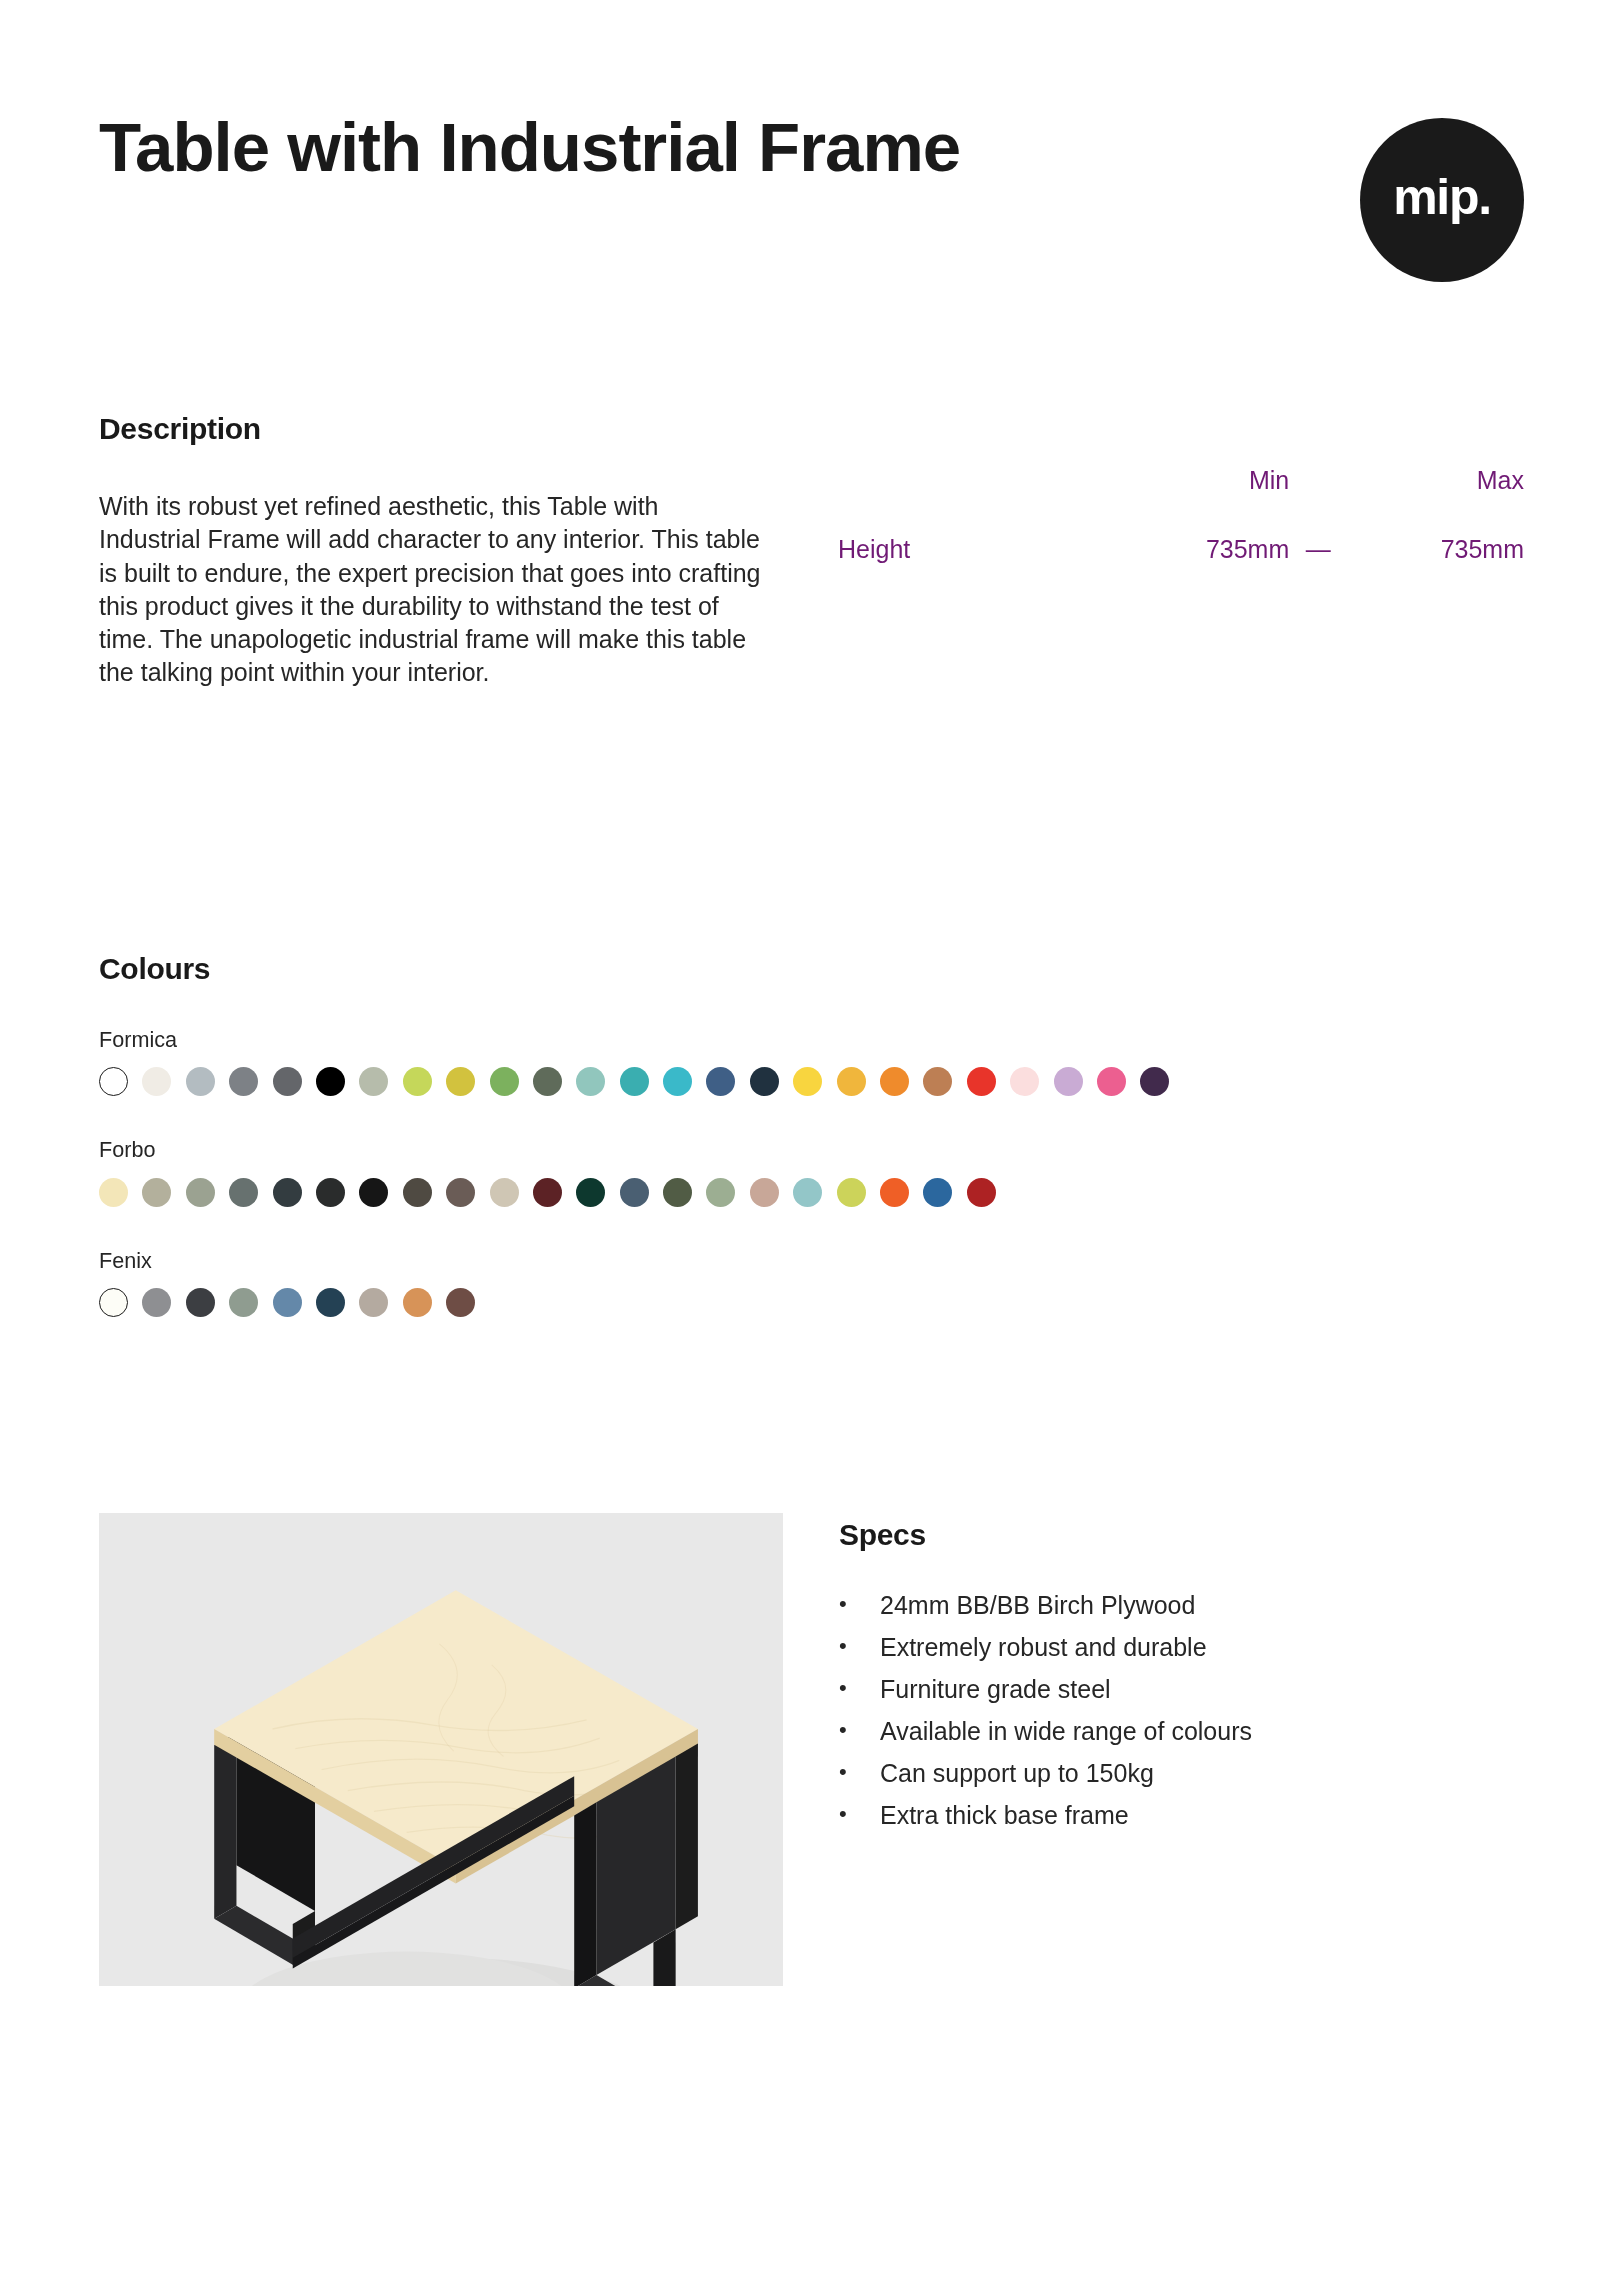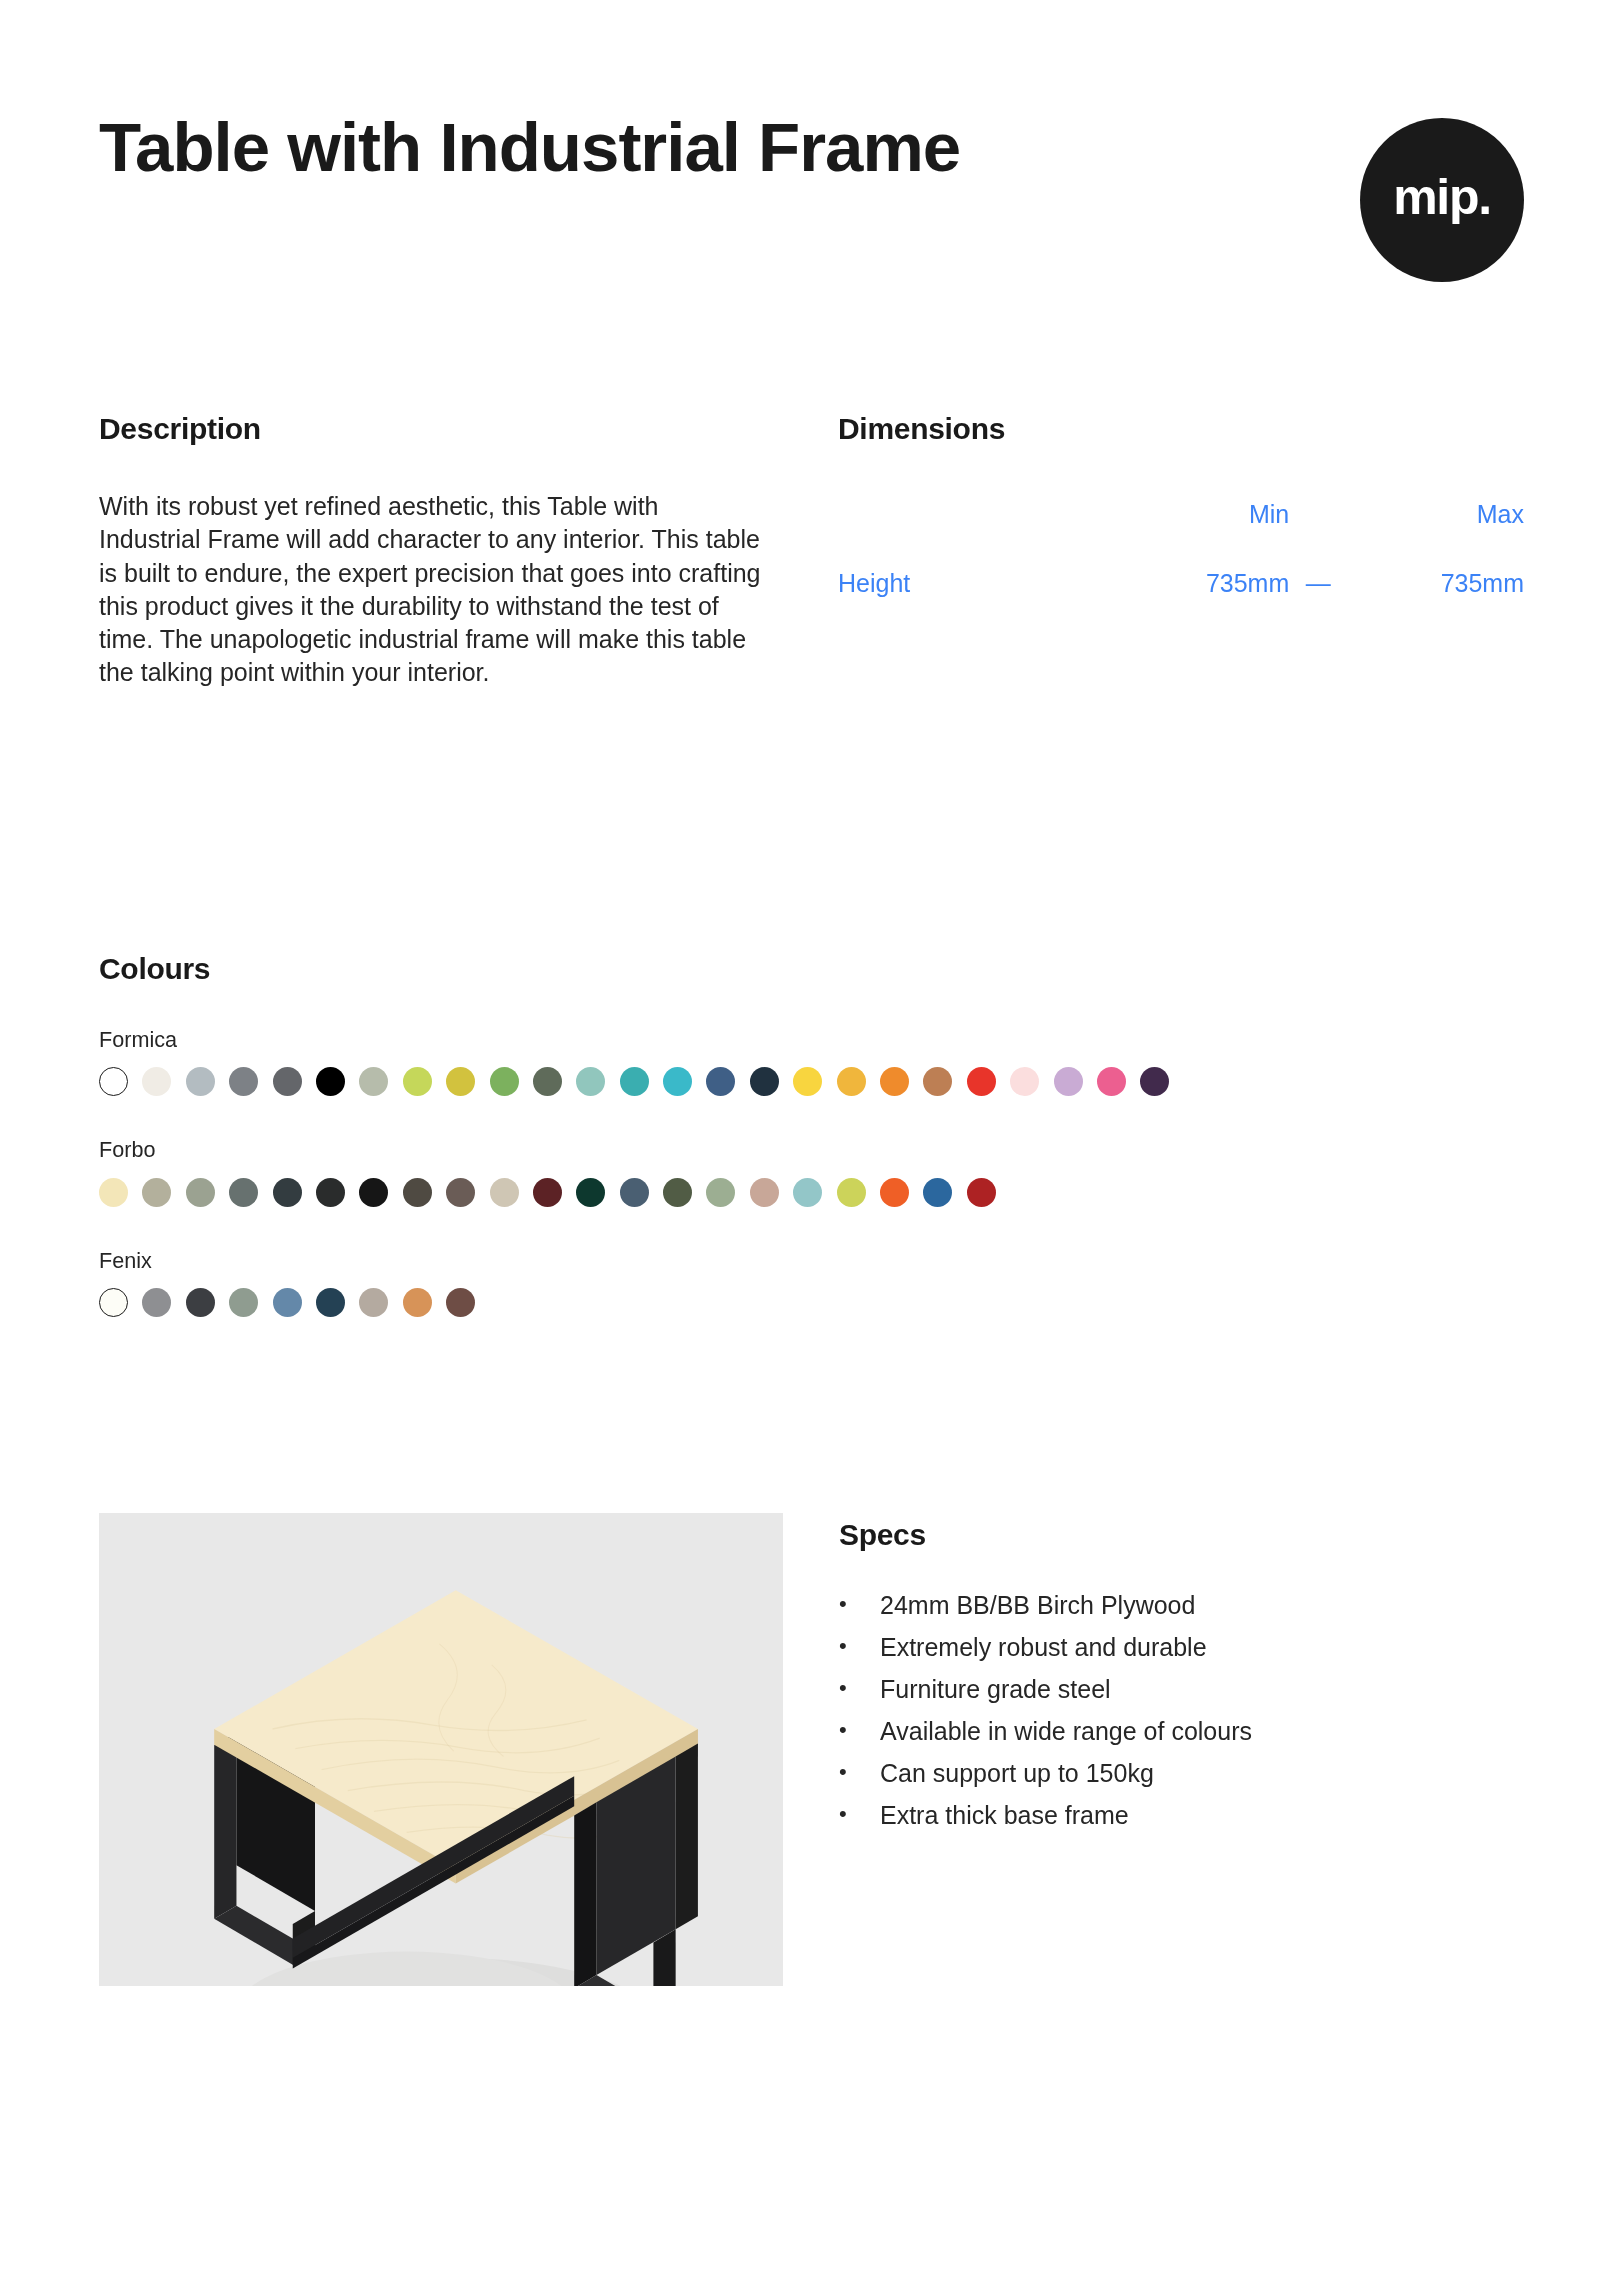--- a/index.html
+++ b/index.html
@@ -97,21 +97,21 @@
   .dims-table {
     margin-top: 39px;
     width: 686px;
     border-collapse: collapse;
   }
 
   .dims-table th,
   .dims-table td {
     font-size: 25px;
     font-weight: 400;
-    color: #3b82f6;
+    color: #701a75;
     padding: 0;
     height: 79px;
     vertical-align: middle;
   }
 
   .dims-table th { font-weight: 400; }
 
   .dims-head-row th { height: 59px; }
 
   .th-label  { width: 275px; text-align: left; }
@@ -218,21 +218,20 @@
   </div>
 
   <div class="cols">
 
     <div class="col-desc">
       <div class="section-heading">Description</div>
       <p class="body-copy">With its robust yet refined aesthetic, this Table with Industrial Frame will add character to any interior. This table is built to endure, the expert precision that goes into crafting this product gives it the durability to withstand the test of time. The unapologetic industrial frame will make this table the talking point within your interior.</p>
     </div>
 
     <div class="col-dims">
-      <div class="section-heading">Dimensions</div>
       <table class="dims-table">
         <thead>
           <tr class="dims-head-row">
             <th class="th-label"></th>
             <th class="th-min">Min</th>
             <th class="th-dash"></th>
             <th class="th-max">Max</th>
           </tr>
         </thead>
         <tbody>

